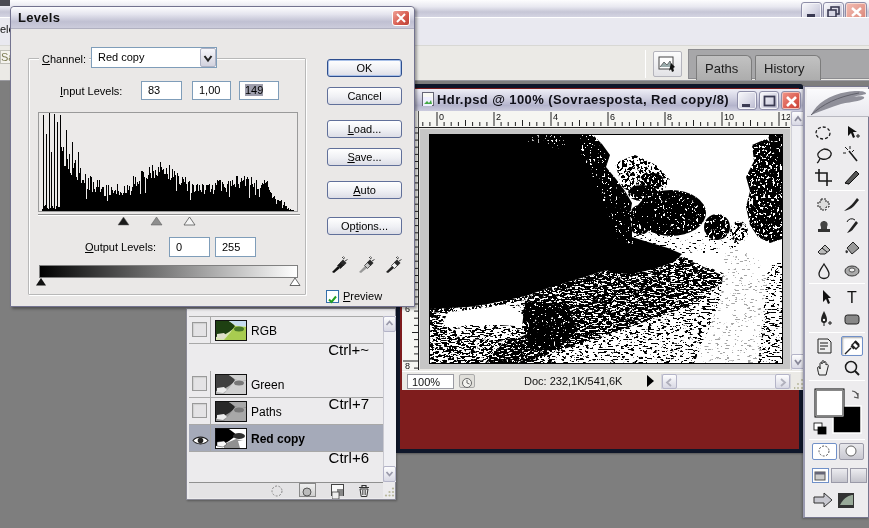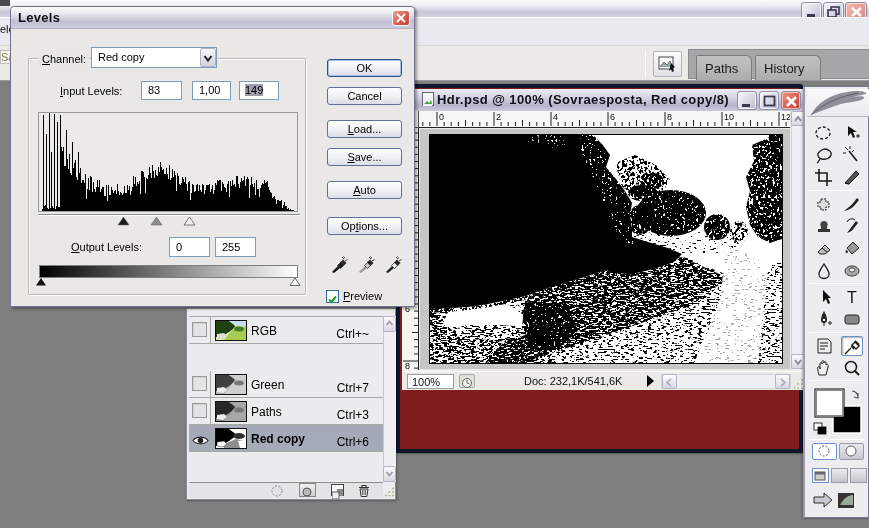--- a/index.html
+++ b/index.html
@@ -46,21 +46,21 @@
 .tool{position:absolute;width:22px;height:20px}
 .tsel{background:#fff;border:1px solid #7090c8;border-radius:2px;box-shadow:inset 1px 1px 2px #aaa}
 
 #chpal{left:186px;top:308px;width:210px;height:192px;background:#ecebed;border:1px solid #8a8a96;box-shadow:1px 1px 2px rgba(0,0,0,.3)}
 #chrows{left:2px;top:7px;width:194px;height:137px;background:#ecebed;border-top:1px solid #aaa}
 .chrow{position:absolute;left:0;width:194px;height:27px;border-bottom:1px solid #a8a8a8}
 .chrow .eye{position:absolute;left:0;top:0;width:22px;height:27px;border-right:1px solid #a8a8a8}
 .chrow .eyebox{position:absolute;left:3px;top:5px;width:15px;height:15px;background:#e4e3e5;border:1px solid #9a9a9a;box-shadow:inset 1px 1px 1px #cfcfcf}
 .chrow .thumb{position:absolute;left:26px;top:3px;width:32px;height:21px;border:1px solid #111}
 .chrow .lab{position:absolute;left:62px;top:7px;font-size:12px;color:#000}
-.chrow .sc{position:absolute;right:14px;top:10px;font-size:12px;color:#000}
+.chrow .sc{position:absolute;right:14px;top:24px;font-size:15px;color:#000}
 .chsel{background:#a5aab9}
 #chscroll{left:196px;top:7px;width:13px;height:166px;background:#f0f0f4;border-left:1px solid #c8c8d0}
 #chbottom{left:2px;top:173px;width:194px;height:16px;border-top:1px solid #909090;background:#e4e3e5}
 
 #levels{left:10px;top:6px;width:405px;height:301px;background:#eae8e7;border:1px solid #73738f;border-radius:4px 4px 0 0;box-shadow:2px 2px 3px rgba(0,0,0,.35)}
 #lvtitle{left:0px;top:0px;width:403px;height:22px;background:linear-gradient(#fdfdfe,#e4e4ee 35%,#c0c0d2 70%,#ccccdc);border-radius:4px 4px 0 0;border-bottom:1px solid #b0b0c0}
 #lvtitle .t{position:absolute;left:7px;top:3px;font-size:13px;font-weight:bold;color:#111;letter-spacing:0.3px}
 #lvclose{left:381px;top:3px;width:18px;height:16px;border-radius:3px;border:1px solid #fff;background:linear-gradient(135deg,#efa297,#d6594c 60%,#bc4237)}
 .field{position:absolute;background:#fff;border:1px solid #7f9db9;font-size:11px;color:#000}
 .lab11{position:absolute;font-size:11px;color:#000;white-space:nowrap}
@@ -545,21 +545,21 @@
     <div class="abs" id="sltrack"></div>
     <svg class="tri" style="left:106px;top:210px" width="13" height="9">
         <path d="M6.5,0 L12,8 L1,8 Z" fill="#1a1a1a" stroke="#666" stroke-width=".5"></path>
       </svg>
     <svg class="tri" style="left:139px;top:210px" width="13" height="9">
         <path d="M6.5,0 L12,8 L1,8 Z" fill="#8e8e8e" stroke="#555" stroke-width=".5"></path>
       </svg>
     <svg class="tri" style="left:172px;top:210px" width="13" height="9">
         <path d="M6.5,0 L12,8 L1,8 Z" fill="#f4f4f4" stroke="#555" stroke-width=".8"></path>
       </svg>
-    <div class="lab11" style="left:60px;top:234px"><u class="u">O</u>utput Levels:</div>
+    <div class="lab11" style="left:74px;top:234px"><u class="u">O</u>utput Levels:</div>
     <div class="field" style="left:158px;top:230px;width:41px;height:20px;padding:3px 0 0 6px">0</div>
     <div class="field" style="left:204px;top:230px;width:41px;height:20px;padding:3px 0 0 6px">255</div>
     <div class="abs" id="outgrad"></div>
     <svg class="tri" style="left:24px;top:271px" width="12" height="8">
         <path d="M6,0 L11,7.5 L1,7.5 Z" fill="#111"></path>
       </svg>
     <svg class="tri" style="left:278px;top:271px" width="12" height="8">
         <path d="M6,0 L11,7.5 L1,7.5 Z" fill="#fff" stroke="#444" stroke-width=".8"></path>
       </svg>
     <div class="xpbtn focus" style="top:52px">OK</div>

